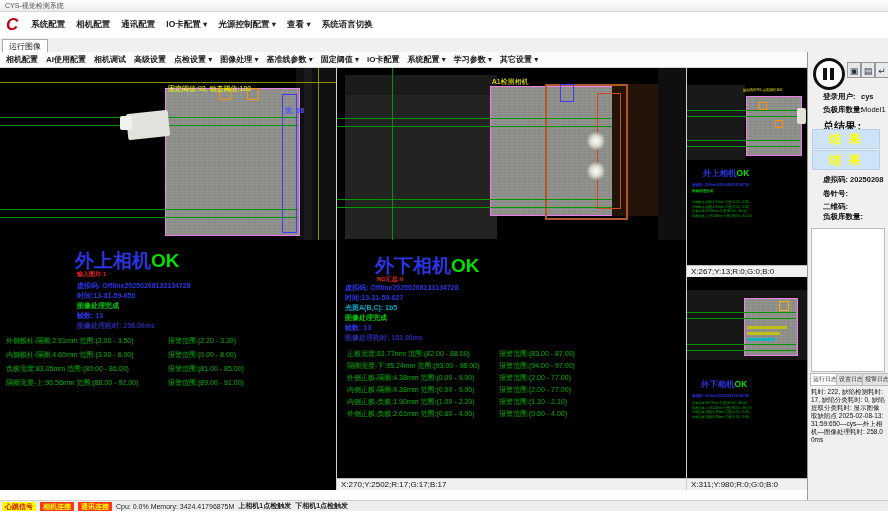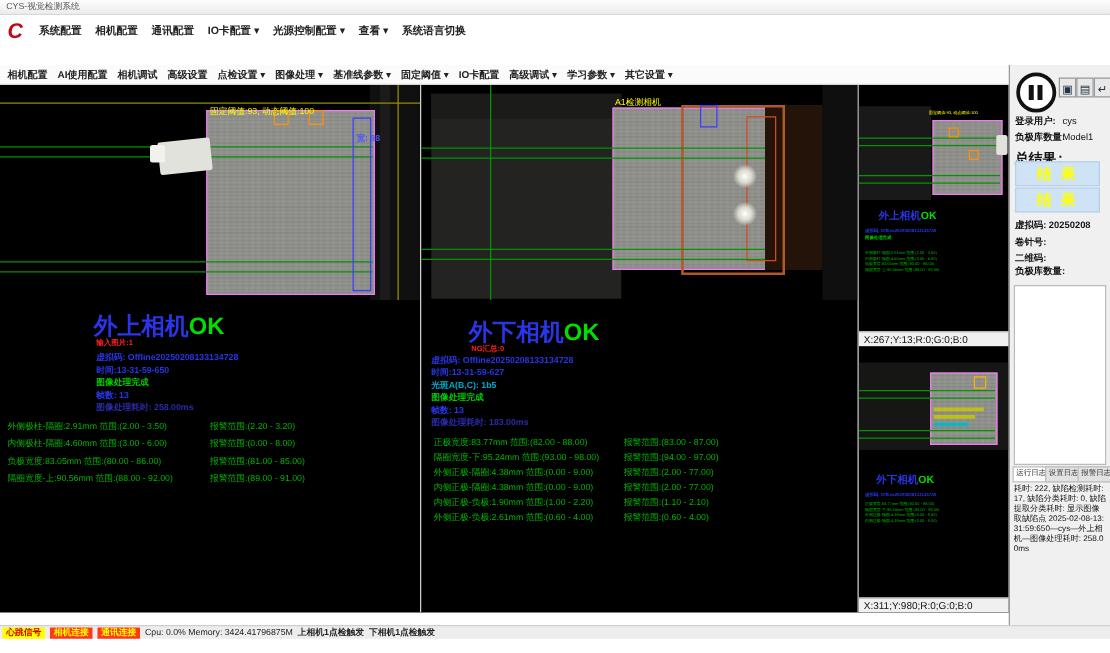--- a/index.html
+++ b/index.html
@@ -27,21 +27,21 @@
   .t-title{font-size:19px;font-weight:bold;color:#2a35e8;white-space:nowrap;}
   .ok{color:#00e000;}
   .sub{position:absolute;font-size:6px;color:#ff2020;font-weight:bold;}
   .info{position:absolute;font-size:7px;font-weight:bold;white-space:nowrap;}
   .blue{color:#2a35e8;}.green{color:#00cc00;}.cyan{color:#00a8c8;}.dkblue{color:#2a2aa8;}
   .meas{position:absolute;font-size:7px;color:#00b400;white-space:nowrap;}
   .ytext{position:absolute;font-size:7px;color:#ffff00;white-space:nowrap;}
   .mini{position:absolute;transform-origin:0 0;white-space:nowrap;}
   
   #rpanel{left:807px;top:52px;width:81px;height:448px;background:#f0f0f0;border-left:1px solid #9a9a9a;box-sizing:border-box;}
-  .rlabel{position:absolute;font-size:7.5px;font-weight:bold;color:#111;white-space:nowrap;}
+  .rlabel{position:absolute;font-size:7.5px;font-weight:bold;color:#111;white-space:nowrap;margin-left:11px;}
   .resblock{position:absolute;left:4px;width:66px;height:18px;background:#cfe3f7;border:1px solid #b8cfe6;color:#ffff00;font-size:12px;font-weight:bold;text-align:center;line-height:18px;letter-spacing:2px;}
   .pausebtn{position:absolute;left:5px;top:6px;width:26px;height:26px;border-radius:50%;border:3px solid #111;background:#fff;}
   .pbar{position:absolute;top:7px;width:4px;height:12px;background:#111;}
   .sbtn{position:absolute;top:10px;width:14px;height:16px;background:#e8e8e8;border:1px solid #999;font-size:9px;text-align:center;line-height:16px;color:#234;box-sizing:border-box;}
   .logtab{position:absolute;top:0;height:11px;font-size:6px;line-height:11px;padding:0 2px;background:#e2e2e2;border:1px solid #bbb;color:#333;white-space:nowrap;}
   #logtext{position:absolute;left:3px;top:336px;width:74px;font-size:6.5px;line-height:8px;color:#111;word-break:break-all;}
   
   #statusbar{left:0;top:500px;width:888px;height:11px;background:#ededed;border-top:1px solid #cfcfcf;display:flex;align-items:center;gap:4px;padding-left:2px;box-sizing:border-box;}
   .badge{font-size:7px;font-weight:bold;padding:0 3px;line-height:9px;}
   .badge.y{background:#ffff00;color:#d00000;}
@@ -64,32 +64,35 @@
     <span class="logo">C</span>
     <span class="mitem">系统配置</span>
     <span class="mitem">相机配置</span>
     <span class="mitem">通讯配置</span>
     <span class="mitem">IO卡配置 ▾</span>
     <span class="mitem">光源控制配置 ▾</span>
     <span class="mitem">查看 ▾</span>
     <span class="mitem">系统语言切换</span>
   </div>
 
+  <div class="abs" id="tabrow">
+    <div class="tab">运行图像</div>
+  </div>
 
   <div class="abs" id="toolbar">
     <span class="titem">相机配置</span>
     <span class="titem">AI使用配置</span>
     <span class="titem">相机调试</span>
     <span class="titem">高级设置</span>
     <span class="titem">点检设置 ▾</span>
     <span class="titem">图像处理 ▾</span>
     <span class="titem">基准线参数 ▾</span>
     <span class="titem">固定阈值 ▾</span>
     <span class="titem">IO卡配置</span>
-    <span class="titem">高级调试 ▾</span>
+    <span class="titem">系统配置 ▾</span>
     <span class="titem">学习参数 ▾</span>
     <span class="titem">其它设置 ▾</span>
   </div>
 
   <div class="view" style="left:0;top:68px;width:336px;height:422px;border-right:2px solid #cfcfcf;">
 
     <div class="darkband" style="left:296px;top:0;width:40px;height:172px;background:#101010;"></div>
     <div class="darkband" style="left:304px;top:0;width:8px;height:172px;background:#1b1b1b;"></div>
     <div class="ylh" style="left:0;top:14px;width:336px;"></div>
     <div class="ylv" style="left:318px;top:0;height:172px;"></div>
@@ -158,20 +161,21 @@
     <div class="meas" style="left:10px;top:293px;">隔圈宽度-下:95.24mm 范围:(93.00 - 98.00)</div>
     <div class="meas" style="left:162px;top:293px;">报警范围:(94.00 - 97.00)</div>
     <div class="meas" style="left:10px;top:305px;">外侧正极-隔圈:4.38mm 范围:(0.00 - 9.00)</div>
     <div class="meas" style="left:162px;top:305px;">报警范围:(2.00 - 77.00)</div>
     <div class="meas" style="left:10px;top:317px;">内侧正极-隔圈:4.38mm 范围:(0.00 - 9.00)</div>
     <div class="meas" style="left:162px;top:317px;">报警范围:(2.00 - 77.00)</div>
     <div class="meas" style="left:10px;top:329px;">内侧正极-负极:1.90mm 范围:(1.00 - 2.20)</div>
     <div class="meas" style="left:162px;top:329px;">报警范围:(1.10 - 2.10)</div>
     <div class="meas" style="left:10px;top:341px;">外侧正极-负极:2.61mm 范围:(0.60 - 4.00)</div>
     <div class="meas" style="left:162px;top:341px;">报警范围:(0.60 - 4.00)</div>
+    <div class="vstat">X:270;Y:2502;R:17;G:17;B:17</div>
   </div>
 
   <div class="view" style="left:687px;top:68px;width:120px;height:209px;border-right:1px solid #cfcfcf;">
     <div class="darkband" style="left:0;top:17px;width:58px;height:75px;background:#191919;"></div>
     <div class="battery" style="left:59px;top:28px;width:54px;height:58px;"></div>
     <div class="gl" style="left:0;top:42px;width:113px;"></div>
     <div class="gl" style="left:0;top:48px;width:113px;"></div>
     <div class="gl" style="left:0;top:72px;width:113px;"></div>
     <div class="gl" style="left:0;top:78px;width:113px;"></div>
     <div class="conn" style="left:110px;top:40px;width:9px;height:16px;"></div>
@@ -219,21 +223,21 @@
   <div class="abs" id="rpanel">
     <div class="pausebtn">
       <span class="pbar" style="left:7px;"></span>
       <span class="pbar" style="left:14px;"></span>
     </div>
     <div class="sbtn" style="left:39px;"><span>▣</span></div>
     <div class="sbtn" style="left:53px;"><span>▤</span></div>
     <div class="sbtn" style="left:67px;"><span>↵</span></div>
 
     <div class="rlabel" style="left:4px;top:40px;">登录用户:</div>
-    <div class="rlabel" style="left:42px;top:40px;font-weight:normal;">cys</div>
+    <div class="rlabel" style="left:42px;top:40px;font-weight:bold;">cys</div>
     <div class="rlabel" style="left:4px;top:53px;">负极库数量:</div>
     <div class="rlabel" style="left:42px;top:53px;font-weight:normal;">Model1</div>
     <div class="rlabel" style="left:4px;top:67px;font-size:11px;font-family:Liberation Mono, monospace;">总结果:</div>
     <div class="resblock" style="top:77px;">结 果</div>
     <div class="resblock" style="top:98px;">结 果</div>
     <div class="rlabel" style="left:4px;top:123px;">虚拟码: 20250208</div>
     <div class="rlabel" style="left:4px;top:137px;">卷针号:</div>
     <div class="rlabel" style="left:4px;top:150px;">二维码:</div>
     <div class="rlabel" style="left:4px;top:160px;">负极库数量:</div>
 

